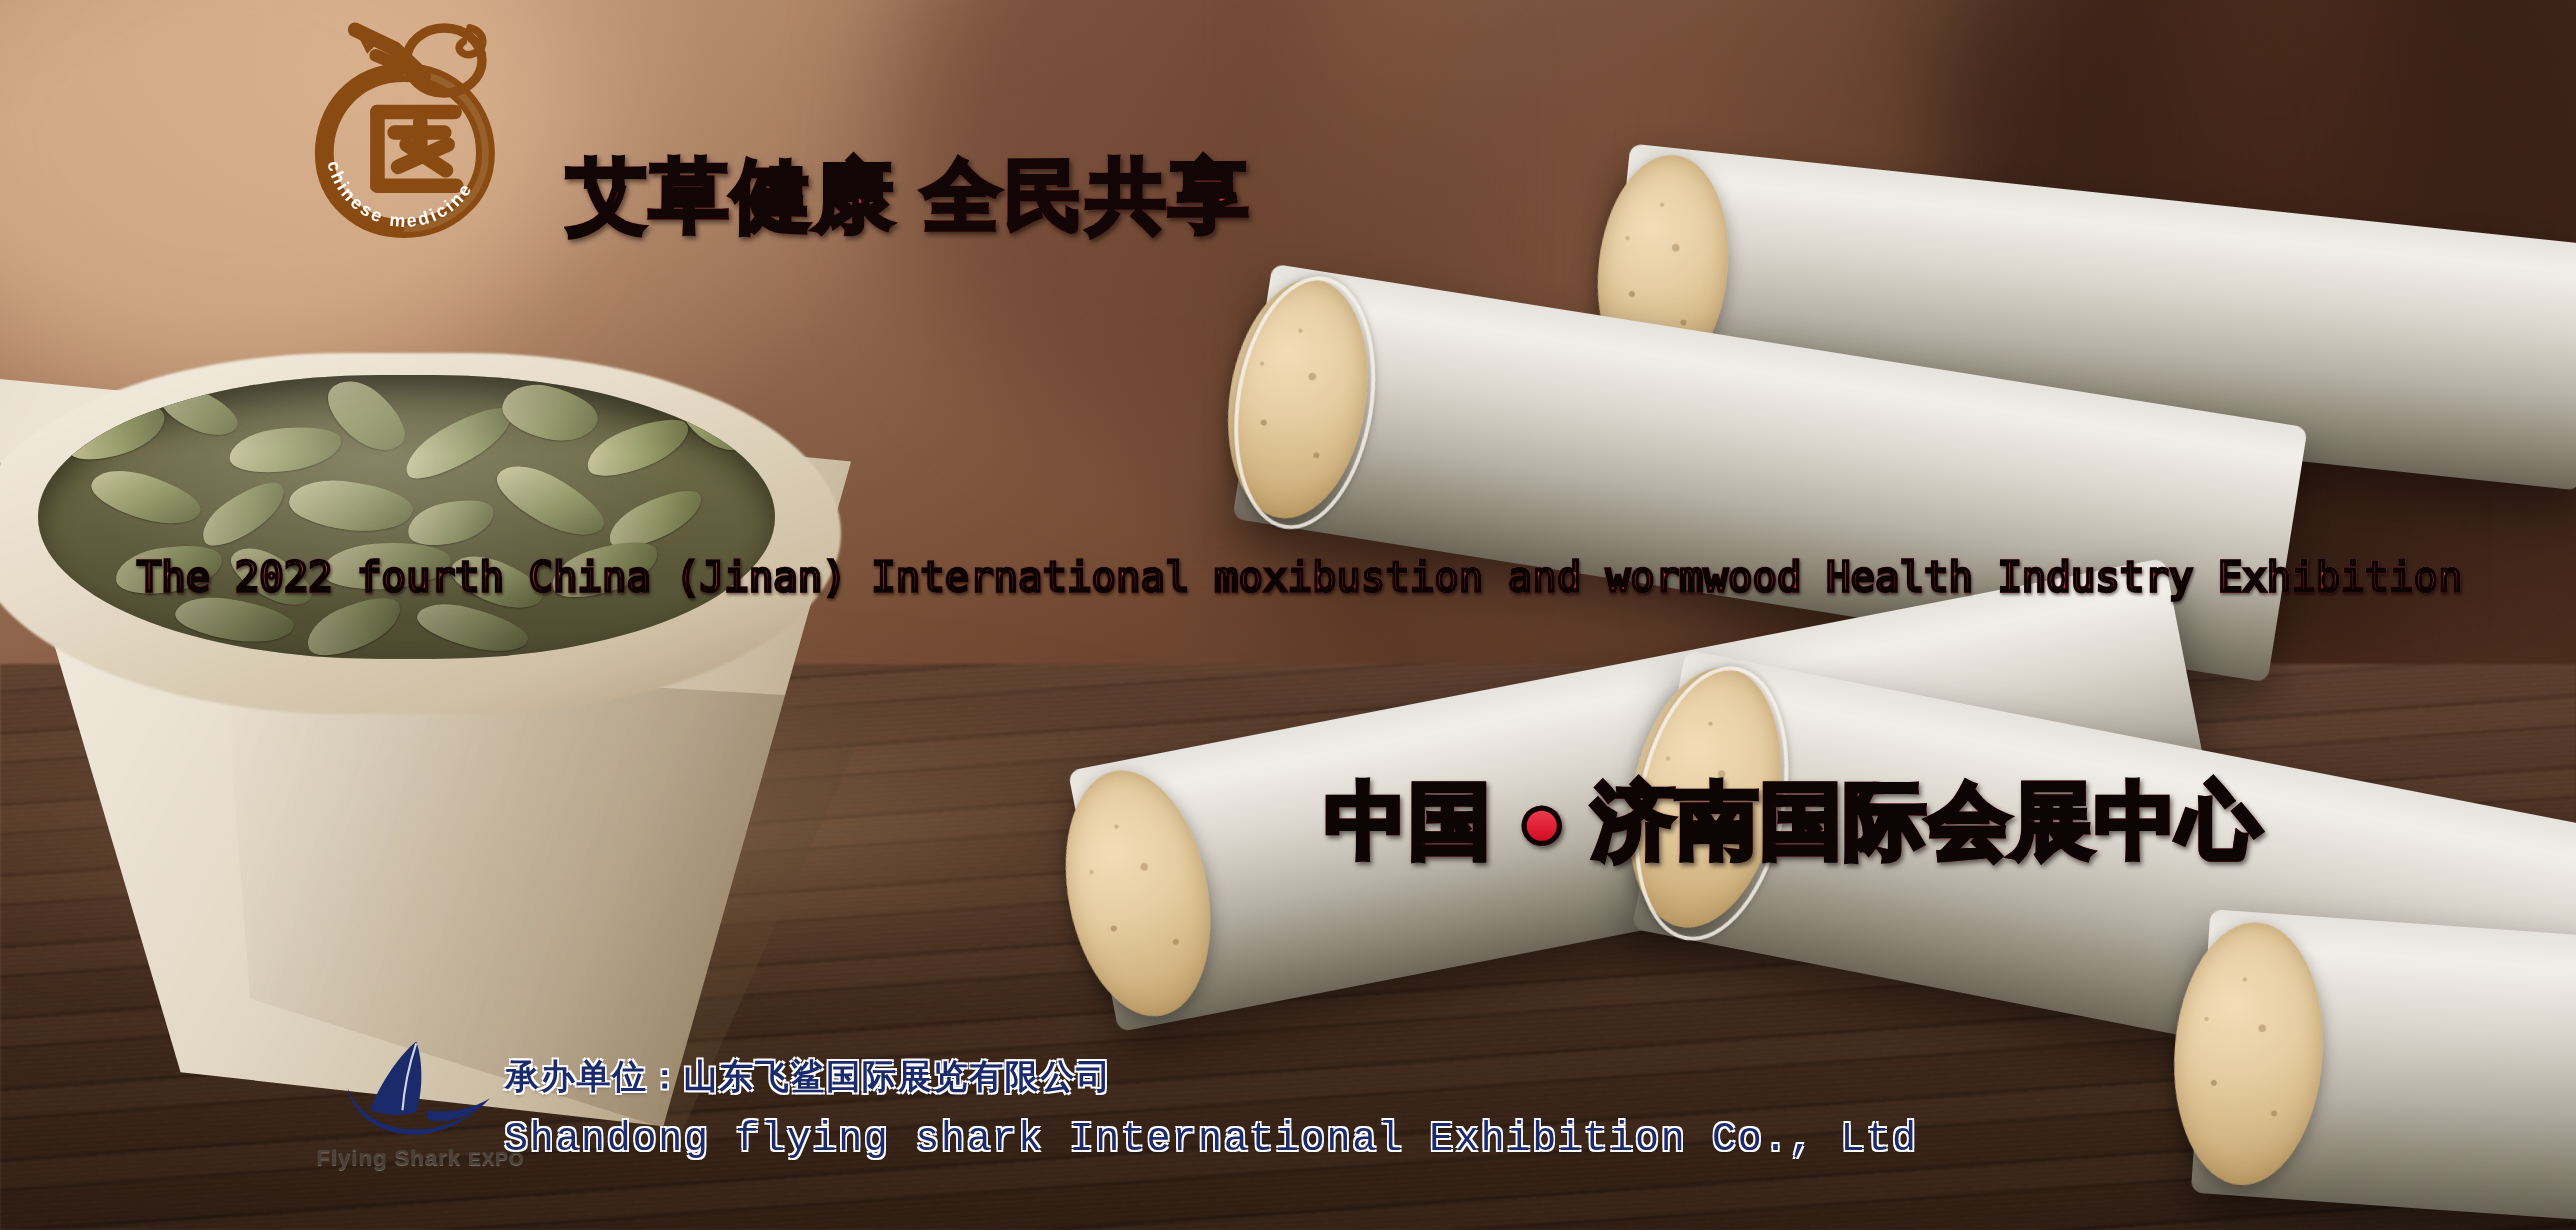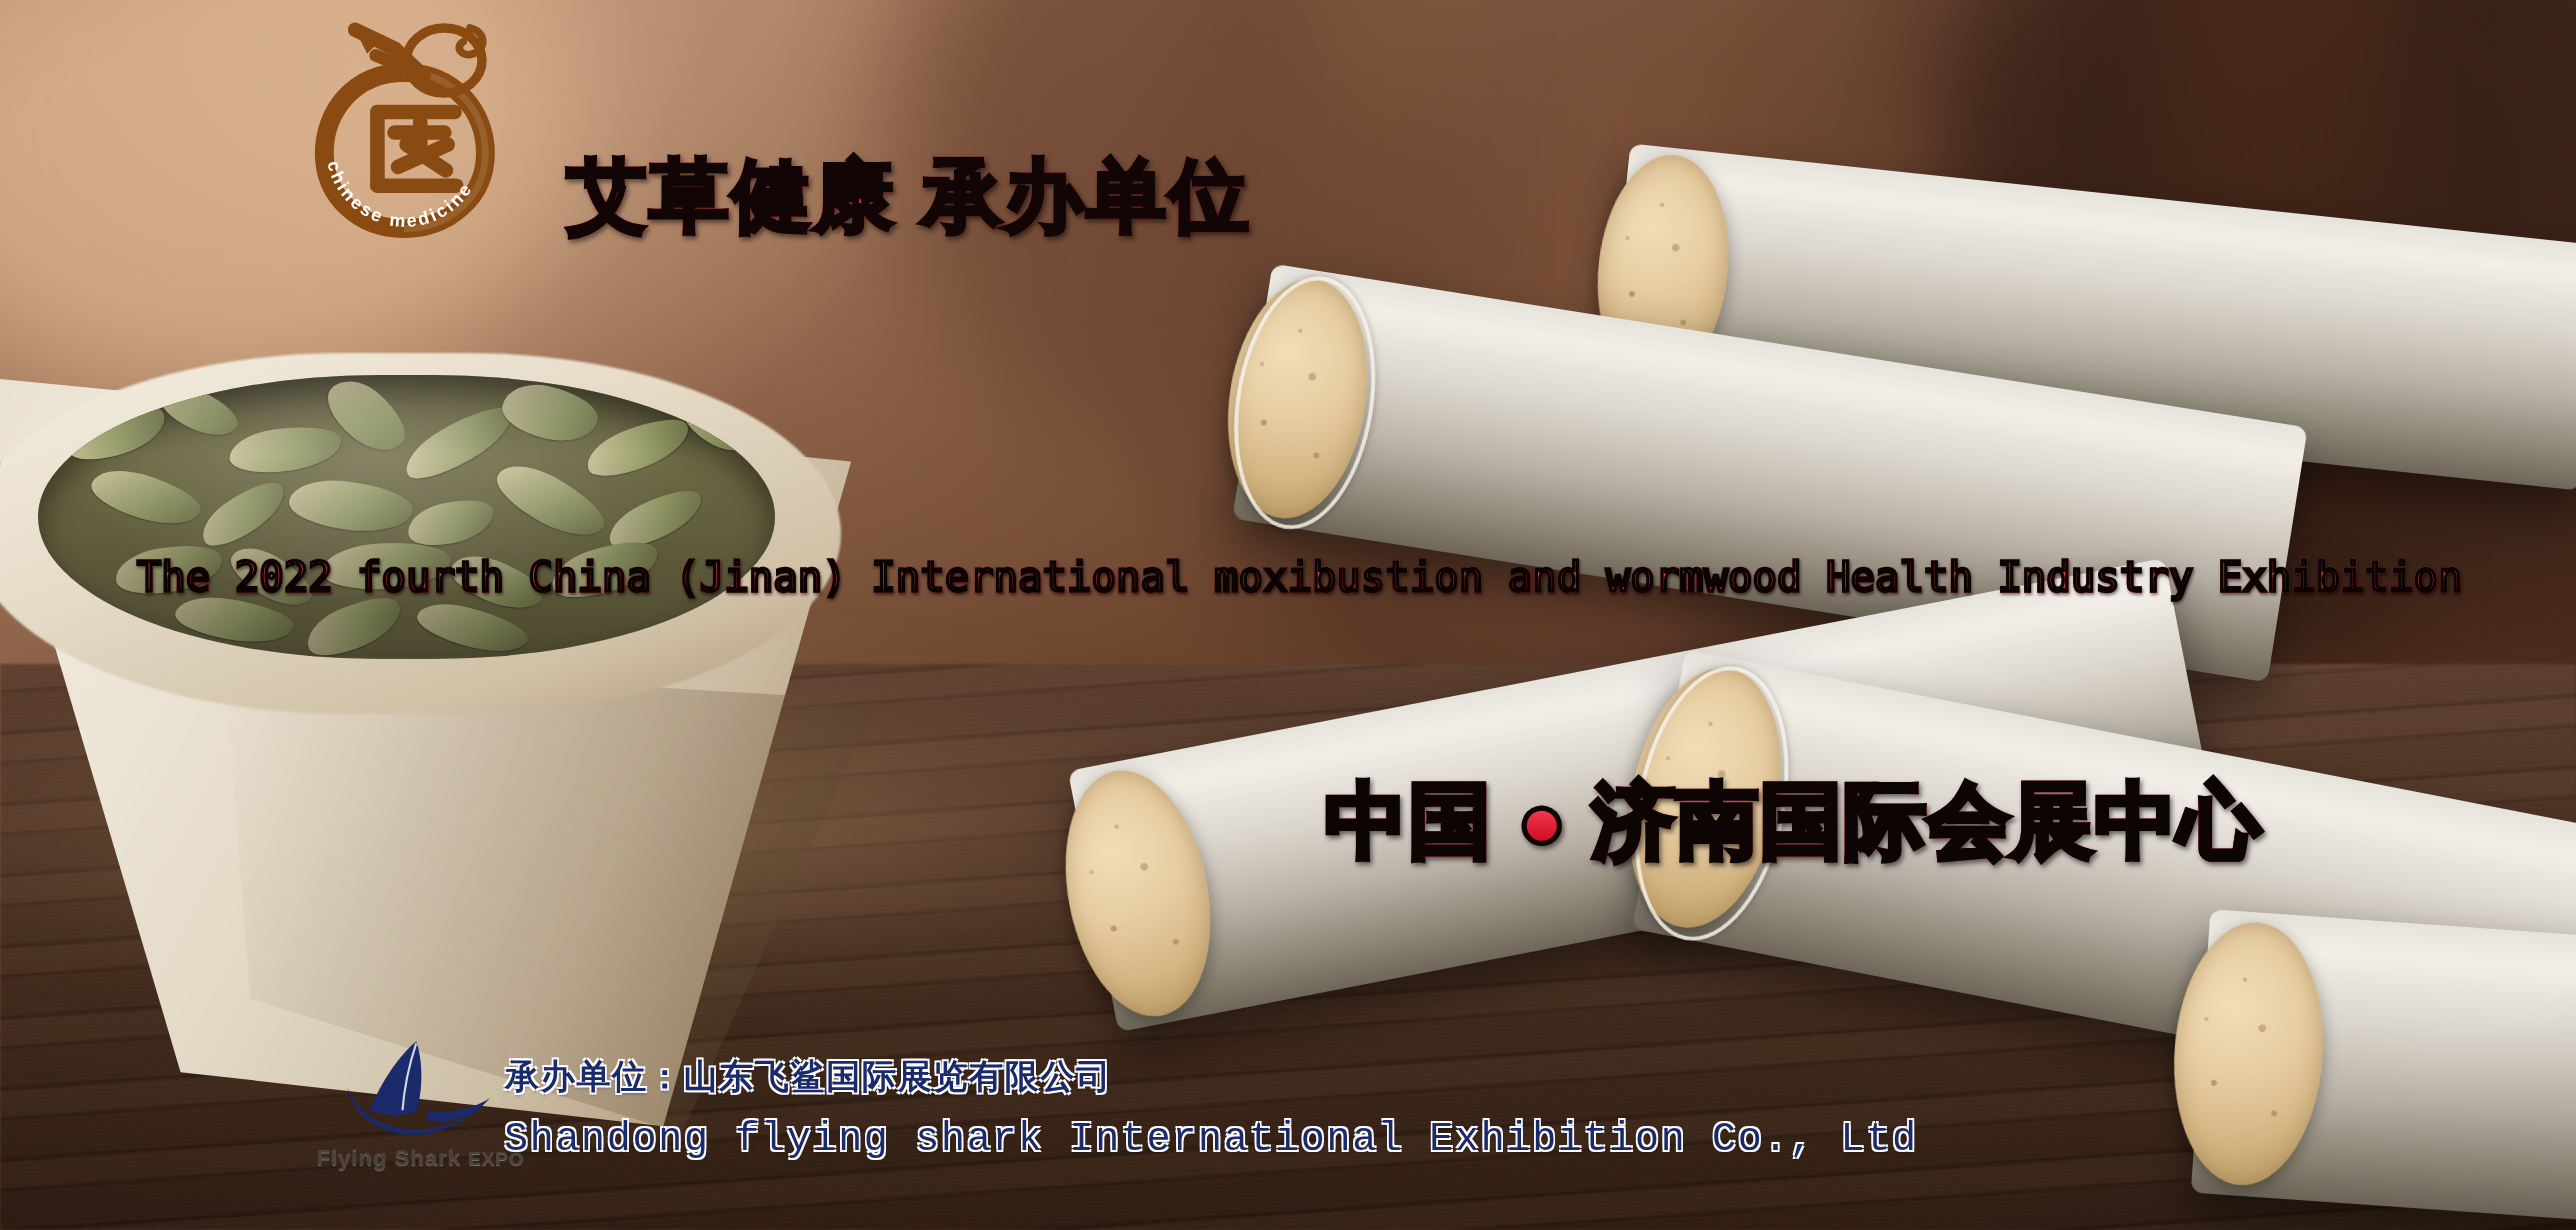--- a/index.html
+++ b/index.html
@@ -406,21 +406,21 @@
           <path d="M112 172 L 170 146"></path>
           <path d="M122 146 L 168 176"></path>
         </g>
 
         <text font-family="Liberation Sans, sans-serif" font-size="21" font-weight="700" fill="#ffffff" letter-spacing="3">
           <textPath href="#arcpath" startOffset="6%">chinese medicine</textPath>
         </text>
       </svg>
     </div>
 
-    <div class="slogan">艾草健康  承办单位</div>
+    <div class="slogan">艾草健康  全民共享</div>
 
     <div class="title-en">The 2022 fourth China (Jinan) International moxibustion and wormwood Health Industry Exhibition</div>
 
     <div class="venue-cn">中国 ● 济南国际会展中心</div>
 
     <div class="shark-logo">
       <svg viewBox="0 0 218 122" aria-hidden="true">
         <path d="M104 4 C 86 18 62 52 50 84 C 64 90 88 92 104 86 C 112 62 112 26 104 4 Z" fill="#1b2a6b"></path>
         <path d="M104 6 C 96 30 90 58 88 84" fill="none" stroke="#cfd4e6" stroke-width="2.5"></path>
         <path d="M24 58 C 34 84 60 104 96 106 C 130 108 160 96 186 74 C 160 100 124 116 92 112 C 56 108 30 88 24 58 Z" fill="#1b2a6b"></path>

